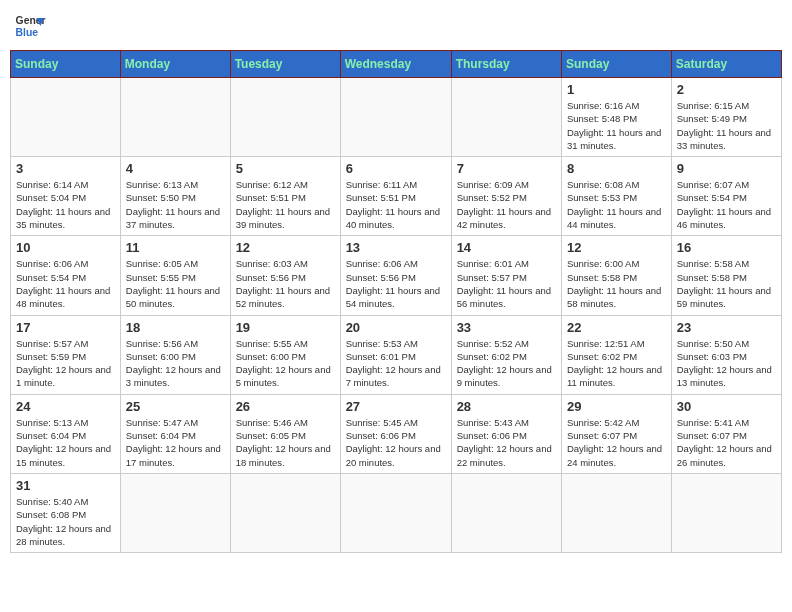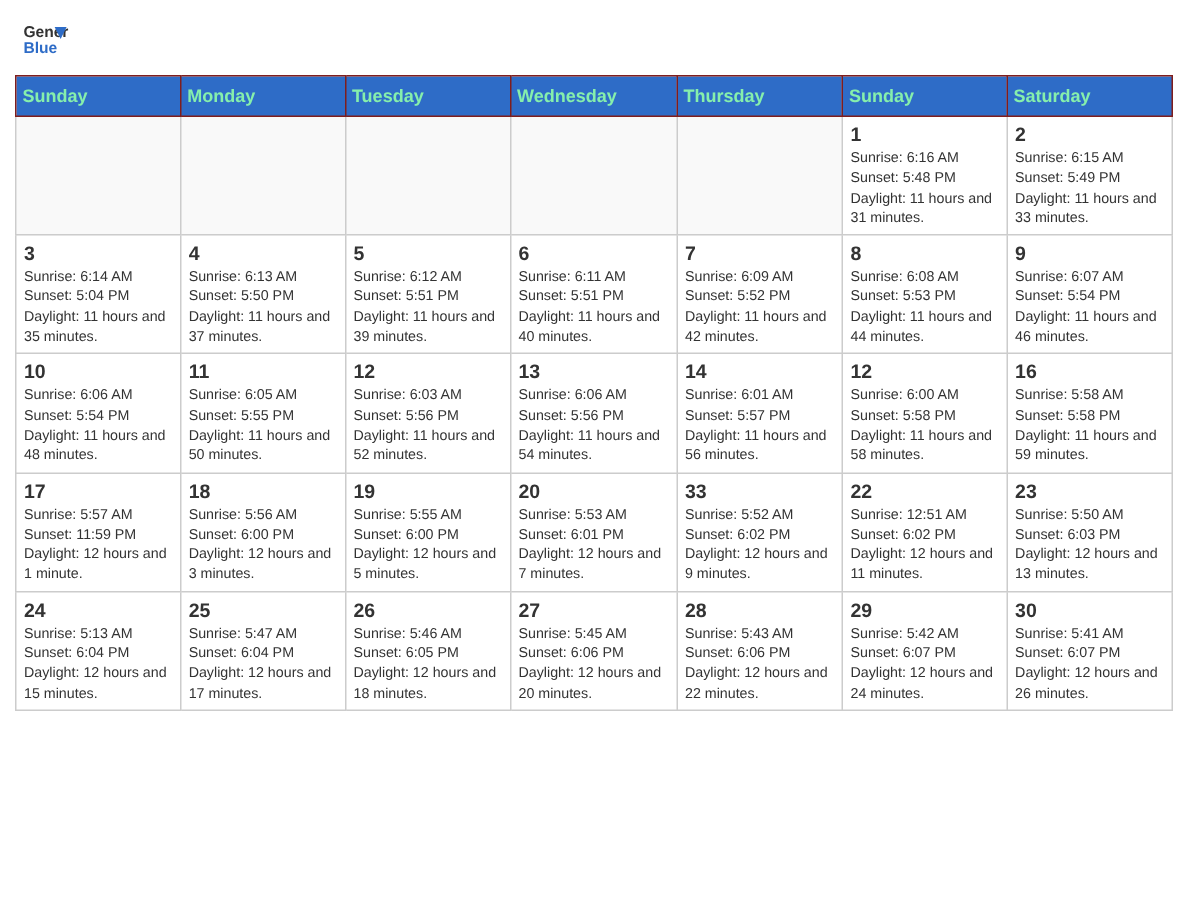--- a/index.html
+++ b/index.html
@@ -211,21 +211,21 @@
           <span class="day-num">16</span>
           <div class="day-info">Sunrise: 5:58 AM
 Sunset: 5:58 PM
 Daylight: 11 hours and 59 minutes.</div>
         </td>
       </tr>
       <tr>
         <td>
           <span class="day-num">17</span>
           <div class="day-info">Sunrise: 5:57 AM
-Sunset: 11:59 PM
+Sunset: 5:59 PM
 Daylight: 12 hours and 1 minute.</div>
         </td>
         <td>
           <span class="day-num">18</span>
           <div class="day-info">Sunrise: 5:56 AM
 Sunset: 6:00 PM
 Daylight: 12 hours and 3 minutes.</div>
         </td>
         <td>
           <span class="day-num">19</span>
@@ -295,14 +295,28 @@
 Sunset: 6:07 PM
 Daylight: 12 hours and 24 minutes.</div>
         </td>
         <td>
           <span class="day-num">30</span>
           <div class="day-info">Sunrise: 5:41 AM
 Sunset: 6:07 PM
 Daylight: 12 hours and 26 minutes.</div>
         </td>
       </tr>
+      <tr>
+        <td>
+          <span class="day-num">31</span>
+          <div class="day-info">Sunrise: 5:40 AM
+Sunset: 6:08 PM
+Daylight: 12 hours and 28 minutes.</div>
+        </td>
+        <td class="empty"></td>
+        <td class="empty"></td>
+        <td class="empty"></td>
+        <td class="empty"></td>
+        <td class="empty"></td>
+        <td class="empty"></td>
+      </tr>
     </tbody>
 </table>
 
 </body></html>

